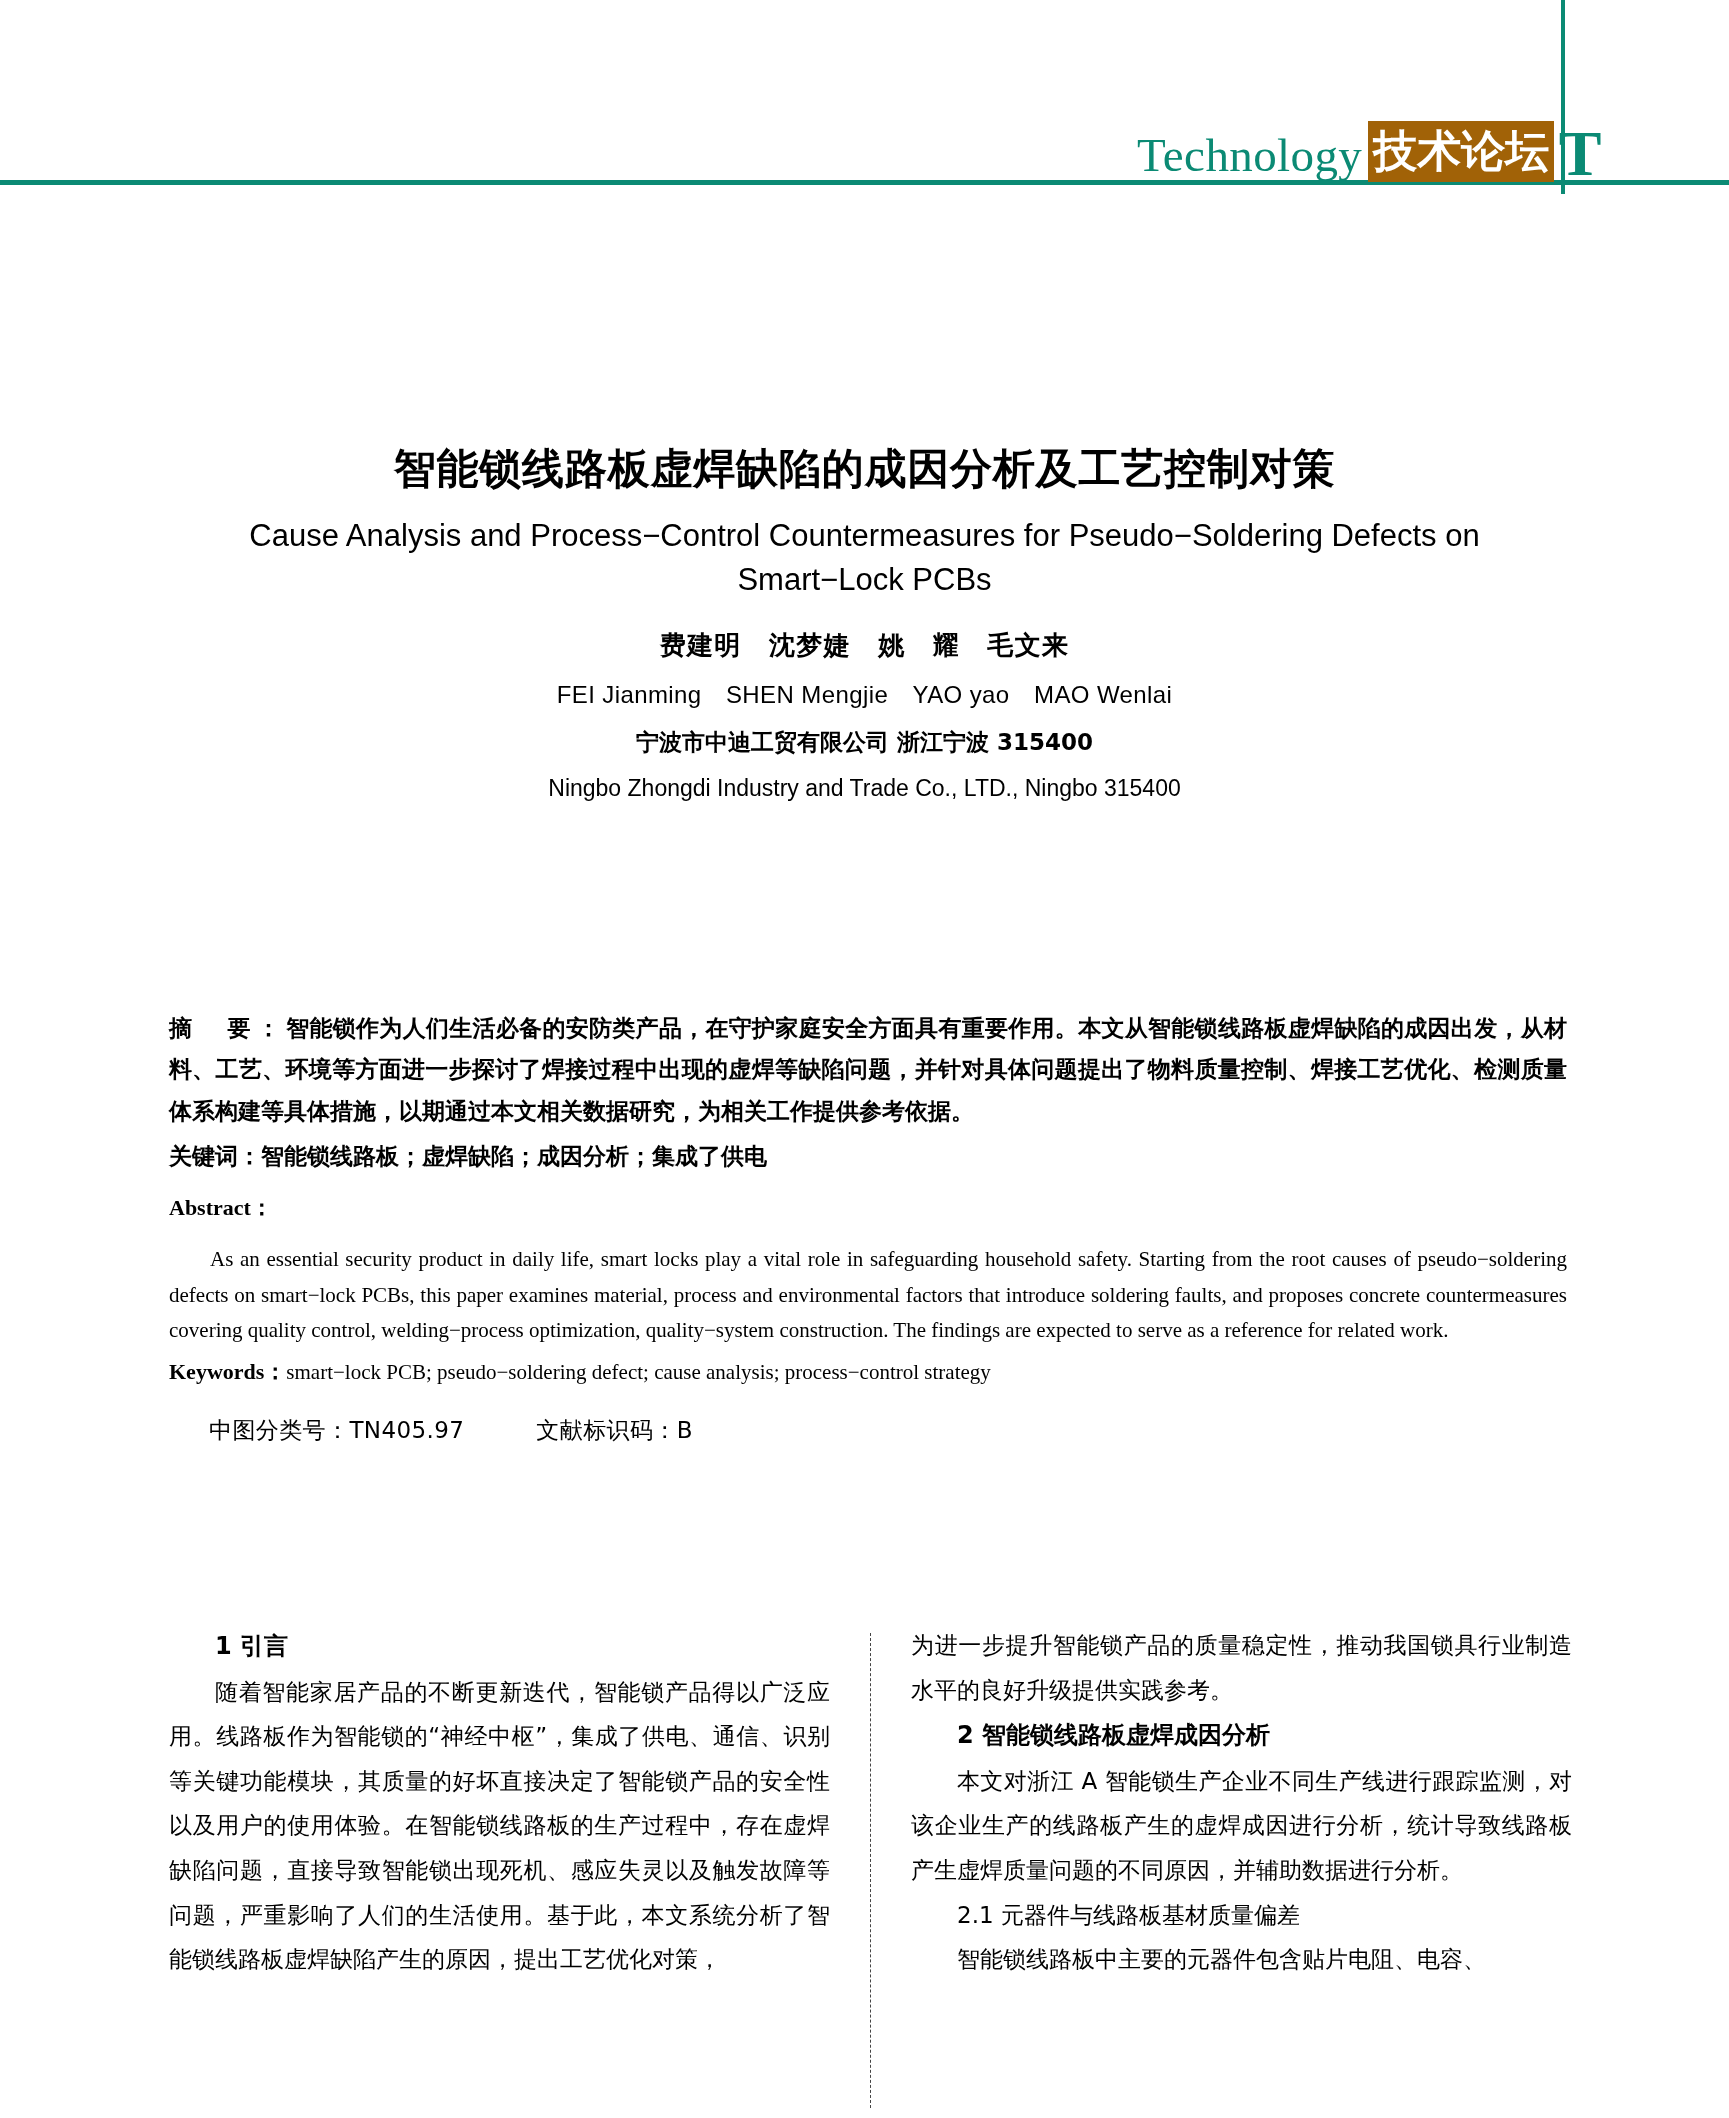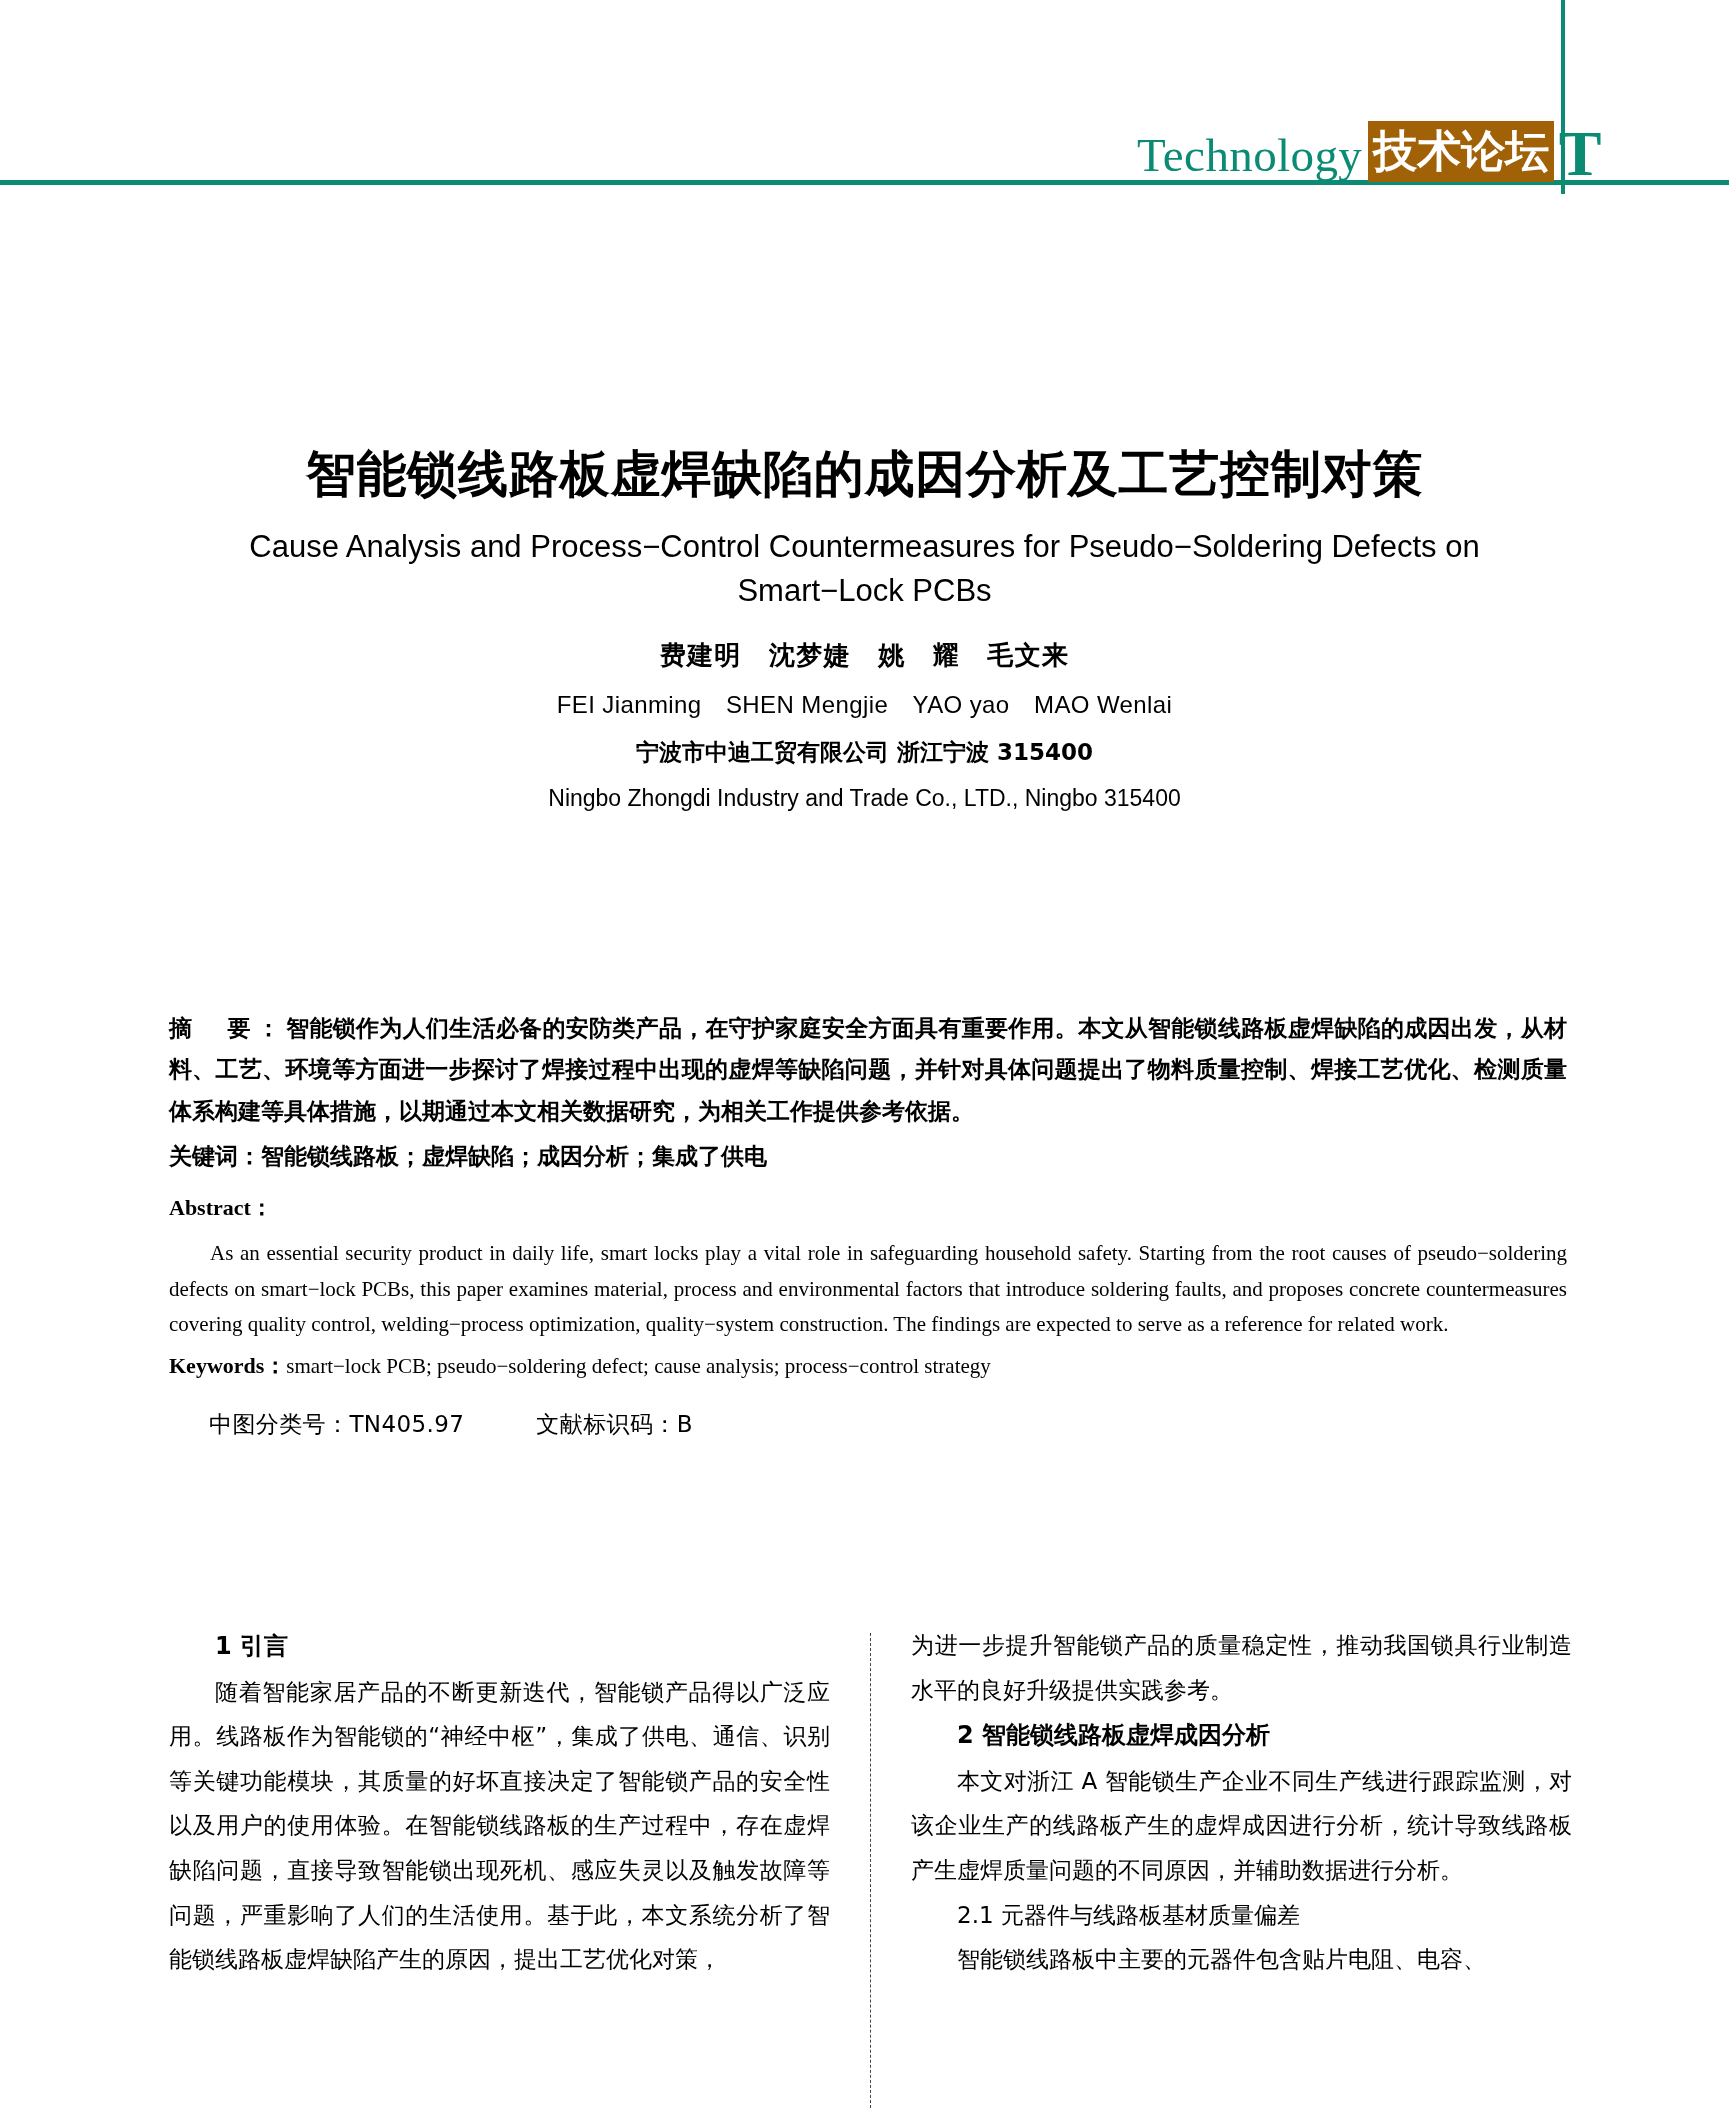--- a/index.html
+++ b/index.html
@@ -80,21 +80,21 @@
   .title-zone {
     position: absolute;
     top: 441px;
     left: 140px;
     width: 1449px;
     text-align: center;
   }
   .title-cn {
     font-family: "DejaVu Sans", "Liberation Sans", sans-serif;
     font-weight: bold;
-    font-size: 50px;
+    font-size: 42px;
     line-height: 1.32;
     letter-spacing: 0.8px;
   }
   .title-en {
     font-family: "Liberation Sans", "DejaVu Sans", sans-serif;
     font-size: 31px;
     line-height: 1.42;
     margin-top: 18px;
     padding: 0 55px;
   }
@@ -151,21 +151,21 @@
     font-weight: bold;
     font-size: 22px;
     margin-top: 15.3px;
   }
   .abs-en-body {
     font-family: "Liberation Serif", "DejaVu Serif", serif;
     font-size: 21px;
     line-height: 1.70;
     text-align: justify;
     text-indent: 41px;
-    margin-top: 13px;
+    margin-top: 19px;
   }
   .kw-en {
     font-family: "Liberation Serif", "DejaVu Serif", serif;
     font-size: 21px;
     line-height: 1.7;
     margin-top: 4.2px;
   }
   .kw-en b { font-size: 22px; }
   .clc-line {
     font-family: "DejaVu Sans", "Liberation Sans", sans-serif;

